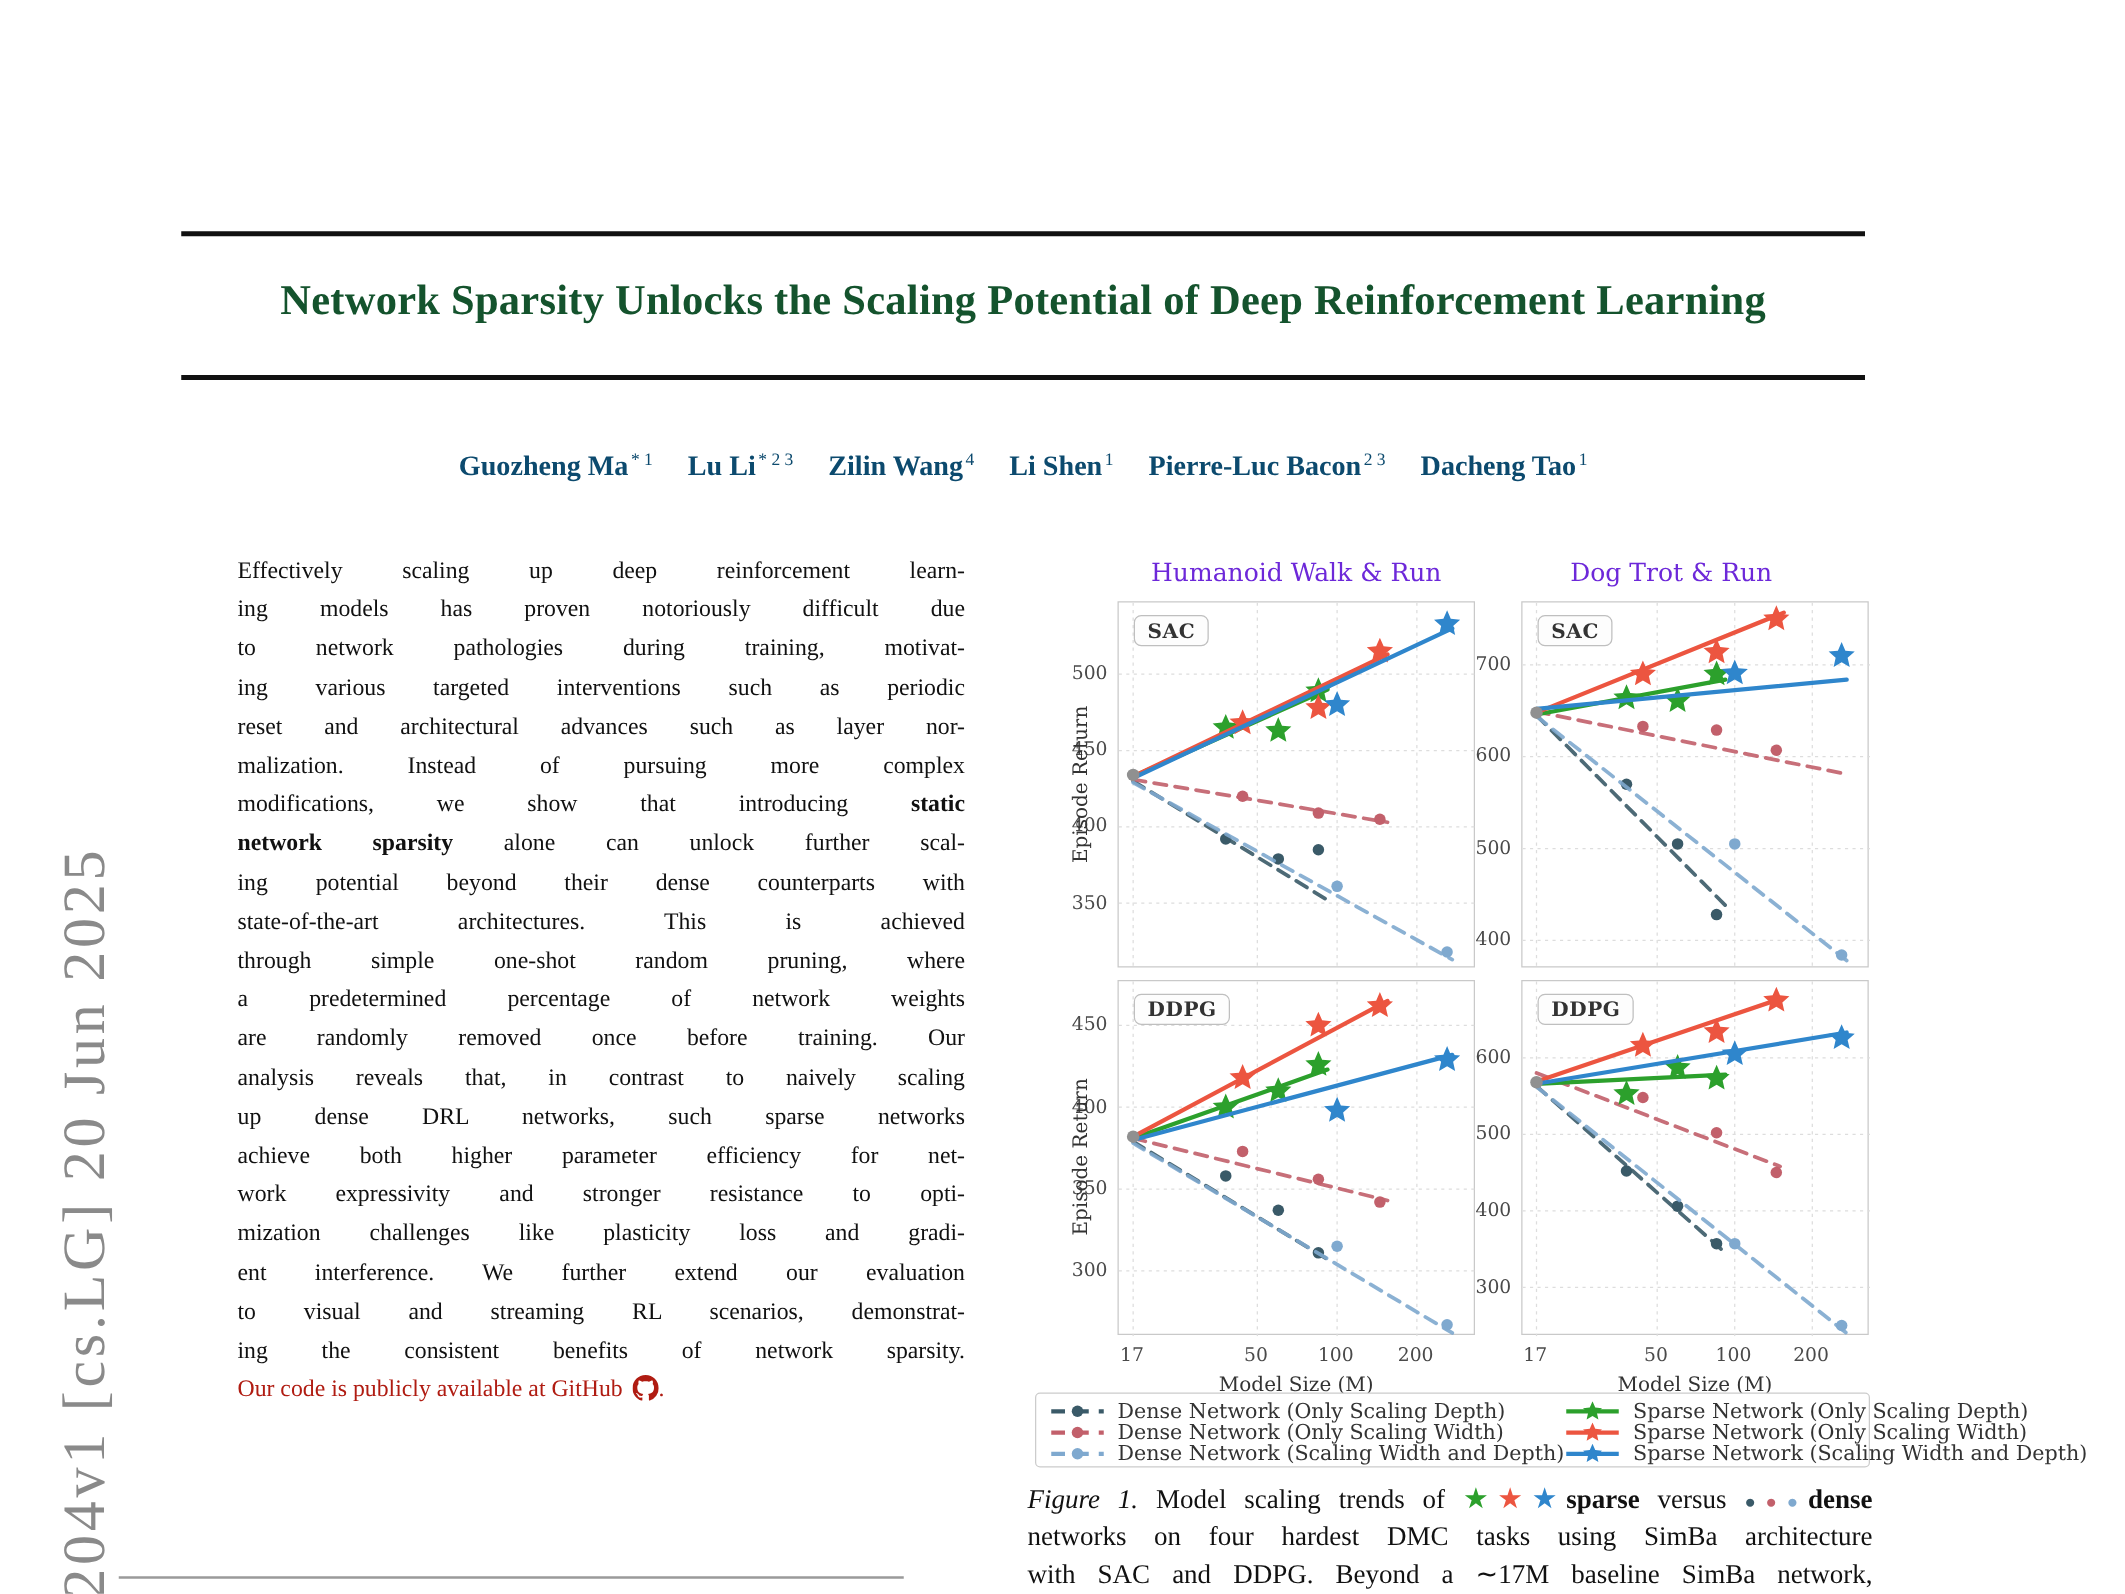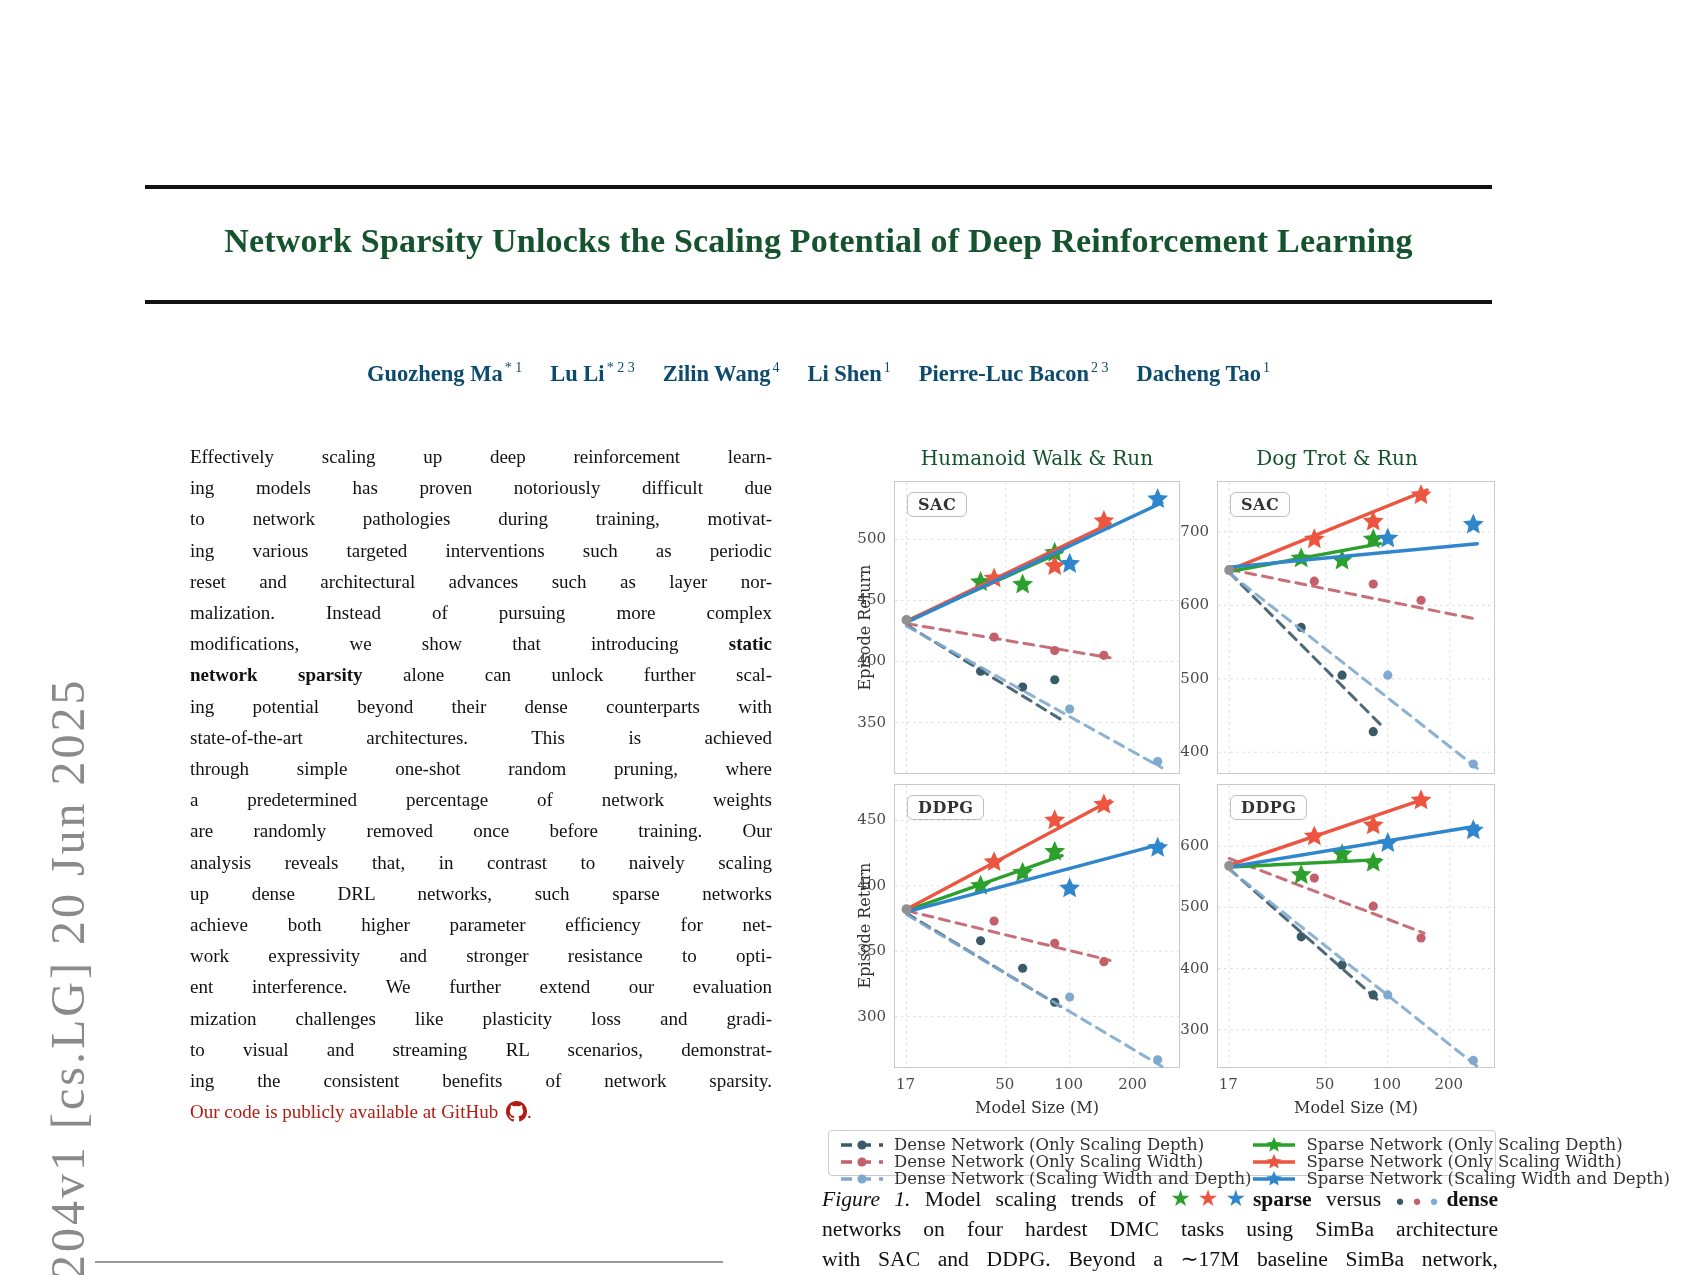--- a/index.html
+++ b/index.html
@@ -27,21 +27,21 @@
   .abs-head{text-align:center;font-size:25px;font-weight:bold;margin-bottom:13px;}
   .tline{font-size:19px;line-height:31.2px;white-space:nowrap;}
   .tline.jl{text-align:justify;text-align-last:justify;white-space:normal;}
   .tline b{font-weight:bold;}
   .tline i{font-style:italic;}
   .gh-icon{display:inline-block;vertical-align:-4px;margin-left:3px;}
   .footnote-rule{position:absolute;left:95px;top:1261px;width:628px;height:2px;background:#9a9a9a;}
 
   
   .figure{position:absolute;left:822px;top:430px;width:678px;height:845px;font-family:"DejaVu Serif",serif;}
-  .group-title{position:absolute;text-align:center;font-size:20px;color:#14532d;}
+  .group-title{position:absolute;text-align:center;font-size:20px;color:#6d28d9;}
   .frame{position:absolute;border:1.5px solid #c9c9c9;background:#fff;box-sizing:border-box;}
   .frame svg{position:absolute;left:0;top:0;}
   .algo-badge{
     position:absolute;border:1.5px solid #bfbfbf;border-radius:6px;background:#fdfdfd;
     font-size:16px;font-weight:bold;color:#333;padding:2px 10px;letter-spacing:.5px;
   }
   .ytick,.xtick{position:absolute;font-size:15px;color:#4a4a4a;}
   .ytick{text-align:right;width:44px;}
   .xtick{text-align:center;width:44px;}
   .axis-label{position:absolute;font-size:16px;color:#333;text-align:center;}
@@ -82,22 +82,22 @@
       <div class="tline jl"><b>network sparsity</b><span> alone can unlock further scal-</span></div>
       <div class="tline jl"><span>ing potential beyond their dense counterparts with</span></div>
       <div class="tline jl"><span>state-of-the-art architectures.  This is achieved</span></div>
       <div class="tline jl"><span>through simple one-shot random pruning, where</span></div>
       <div class="tline jl"><span>a predetermined percentage of network weights</span></div>
       <div class="tline jl"><span>are randomly removed once before training. Our</span></div>
       <div class="tline jl"><span>analysis reveals that, in contrast to naively scaling</span></div>
       <div class="tline jl"><span>up dense DRL networks, such sparse networks</span></div>
       <div class="tline jl"><span>achieve both higher parameter efficiency for net-</span></div>
       <div class="tline jl"><span>work expressivity and stronger resistance to opti-</span></div>
+      <div class="tline jl"><span>mization challenges like plasticity loss and gradi-</span></div>
       <div class="tline jl"><span>ent interference. We further extend our evaluation</span></div>
-      <div class="tline jl"><span>mization challenges like plasticity loss and gradi-</span></div>
       <div class="tline jl"><span>to visual and streaming RL scenarios, demonstrat-</span></div>
       <div class="tline jl"><span>ing the consistent benefits of network sparsity.</span></div>
       <div class="tline"><span style="color: rgb(176, 28, 18);">Our code is publicly available at GitHub </span><span class="gh-icon"><svg width="21" height="21" viewBox="0 0 16 16">
             <path fill="#b01c12" d="M8 0C3.58 0 0 3.58 0 8c0 3.54 2.29 6.53 5.47 7.59.4.07.55-.17.55-.38 0-.19-.01-.82-.01-1.49-2.01.37-2.53-.49-2.69-.94-.09-.23-.48-.94-.82-1.13-.28-.15-.68-.52-.01-.53.63-.01 1.08.58 1.23.82.72 1.21 1.87.87 2.33.66.07-.52.28-.87.51-1.07-1.78-.2-3.64-.89-3.64-3.95 0-.87.31-1.59.82-2.15-.08-.2-.36-1.02.08-2.12 0 0 .67-.21 2.2.82.64-.18 1.32-.27 2-.27s1.36.09 2 .27c1.53-1.04 2.2-.82 2.2-.82.44 1.1.16 1.92.08 2.12.51.56.82 1.27.82 2.15 0 3.07-1.87 3.75-3.65 3.95.29.25.54.73.54 1.48 0 1.07-.01 1.93-.01 2.2 0 .21.15.46.55.38A8.01 8.01 0 0 0 16 8c0-4.42-3.58-8-8-8z"></path>
           </svg></span><span style="color: rgb(176, 28, 18);">.</span></div>
     </div>
 </div>
 
 <div class="footnote-rule"></div>
 
@@ -274,21 +274,21 @@
     <div class="algo-badge" style="left: 408px; top: 365px;">DDPG</div>
     <div class="ytick" style="left: 343px; top: 589.828px;">300</div>
     <div class="ytick" style="left: 343px; top: 528.621px;">400</div>
     <div class="ytick" style="left: 343px; top: 467.414px;">500</div>
     <div class="ytick" style="left: 343px; top: 406.207px;">600</div>
     <div class="xtick" style="left: 384.202px; top: 645px;">17</div>
     <div class="xtick" style="left: 480.758px; top: 645px;">50</div>
     <div class="xtick" style="left: 542.796px; top: 645px;">100</div>
     <div class="xtick" style="left: 604.834px; top: 645px;">200</div>
     <div class="axis-label" style="left: 395px; top: 668px; width: 278px;">Model Size (M)</div>
-    <div class="legend" style="left: 6px; top: 684px; width: 668px; height: 46px; margin-top: 16px;">
+    <div class="legend" style="left: 6px; top: 684px; width: 668px; height: 60px;">
       <div class="lcol">
         <div class="lrow">
           <svg width="46" height="16">
             <line x1="2" y1="8" x2="44" y2="8" stroke="#3a5a68" stroke-width="3.4" stroke-dasharray="11 8"></line>
             <circle cx="23" cy="8" r="4.6" fill="#3a5a68"></circle>
           </svg>
           <span class="ltext">Dense Network (Only Scaling Depth)</span>
         </div>
         <div class="lrow">
           <svg width="46" height="16">

